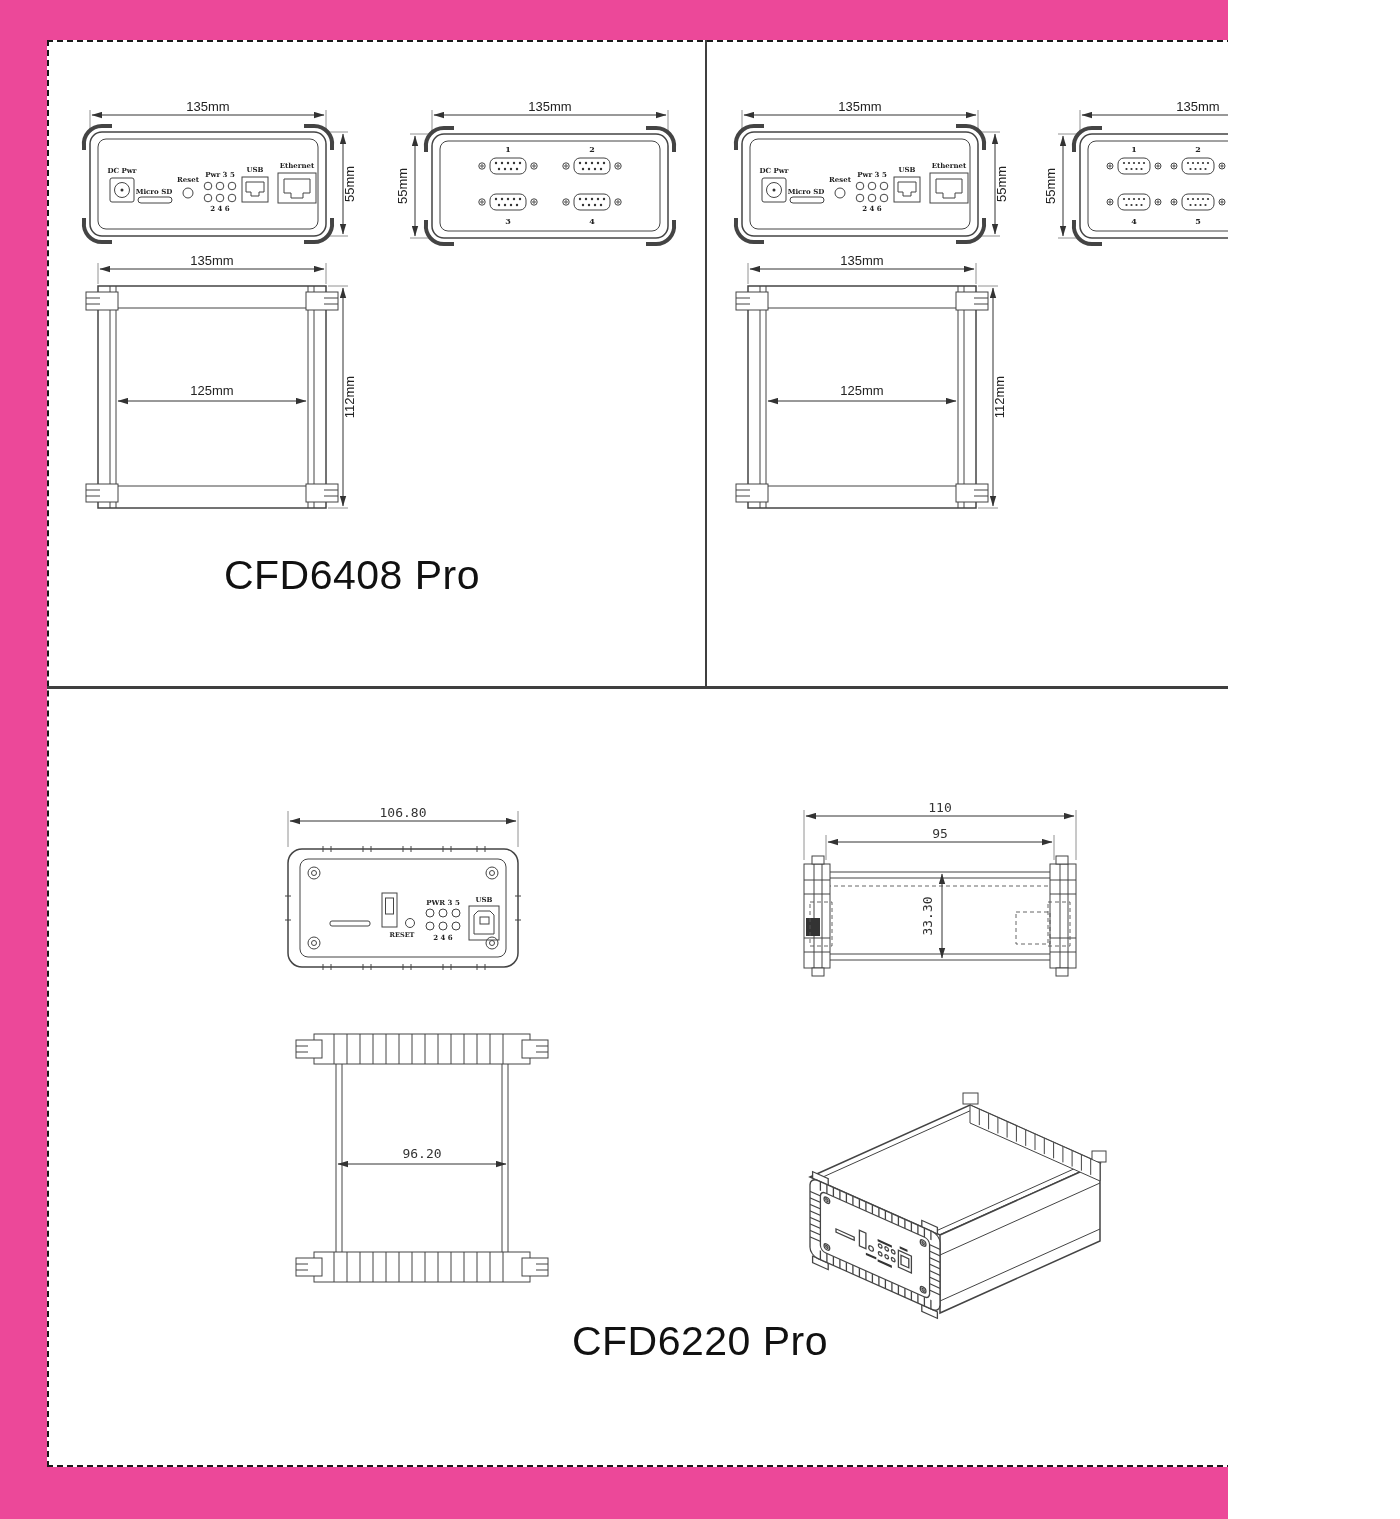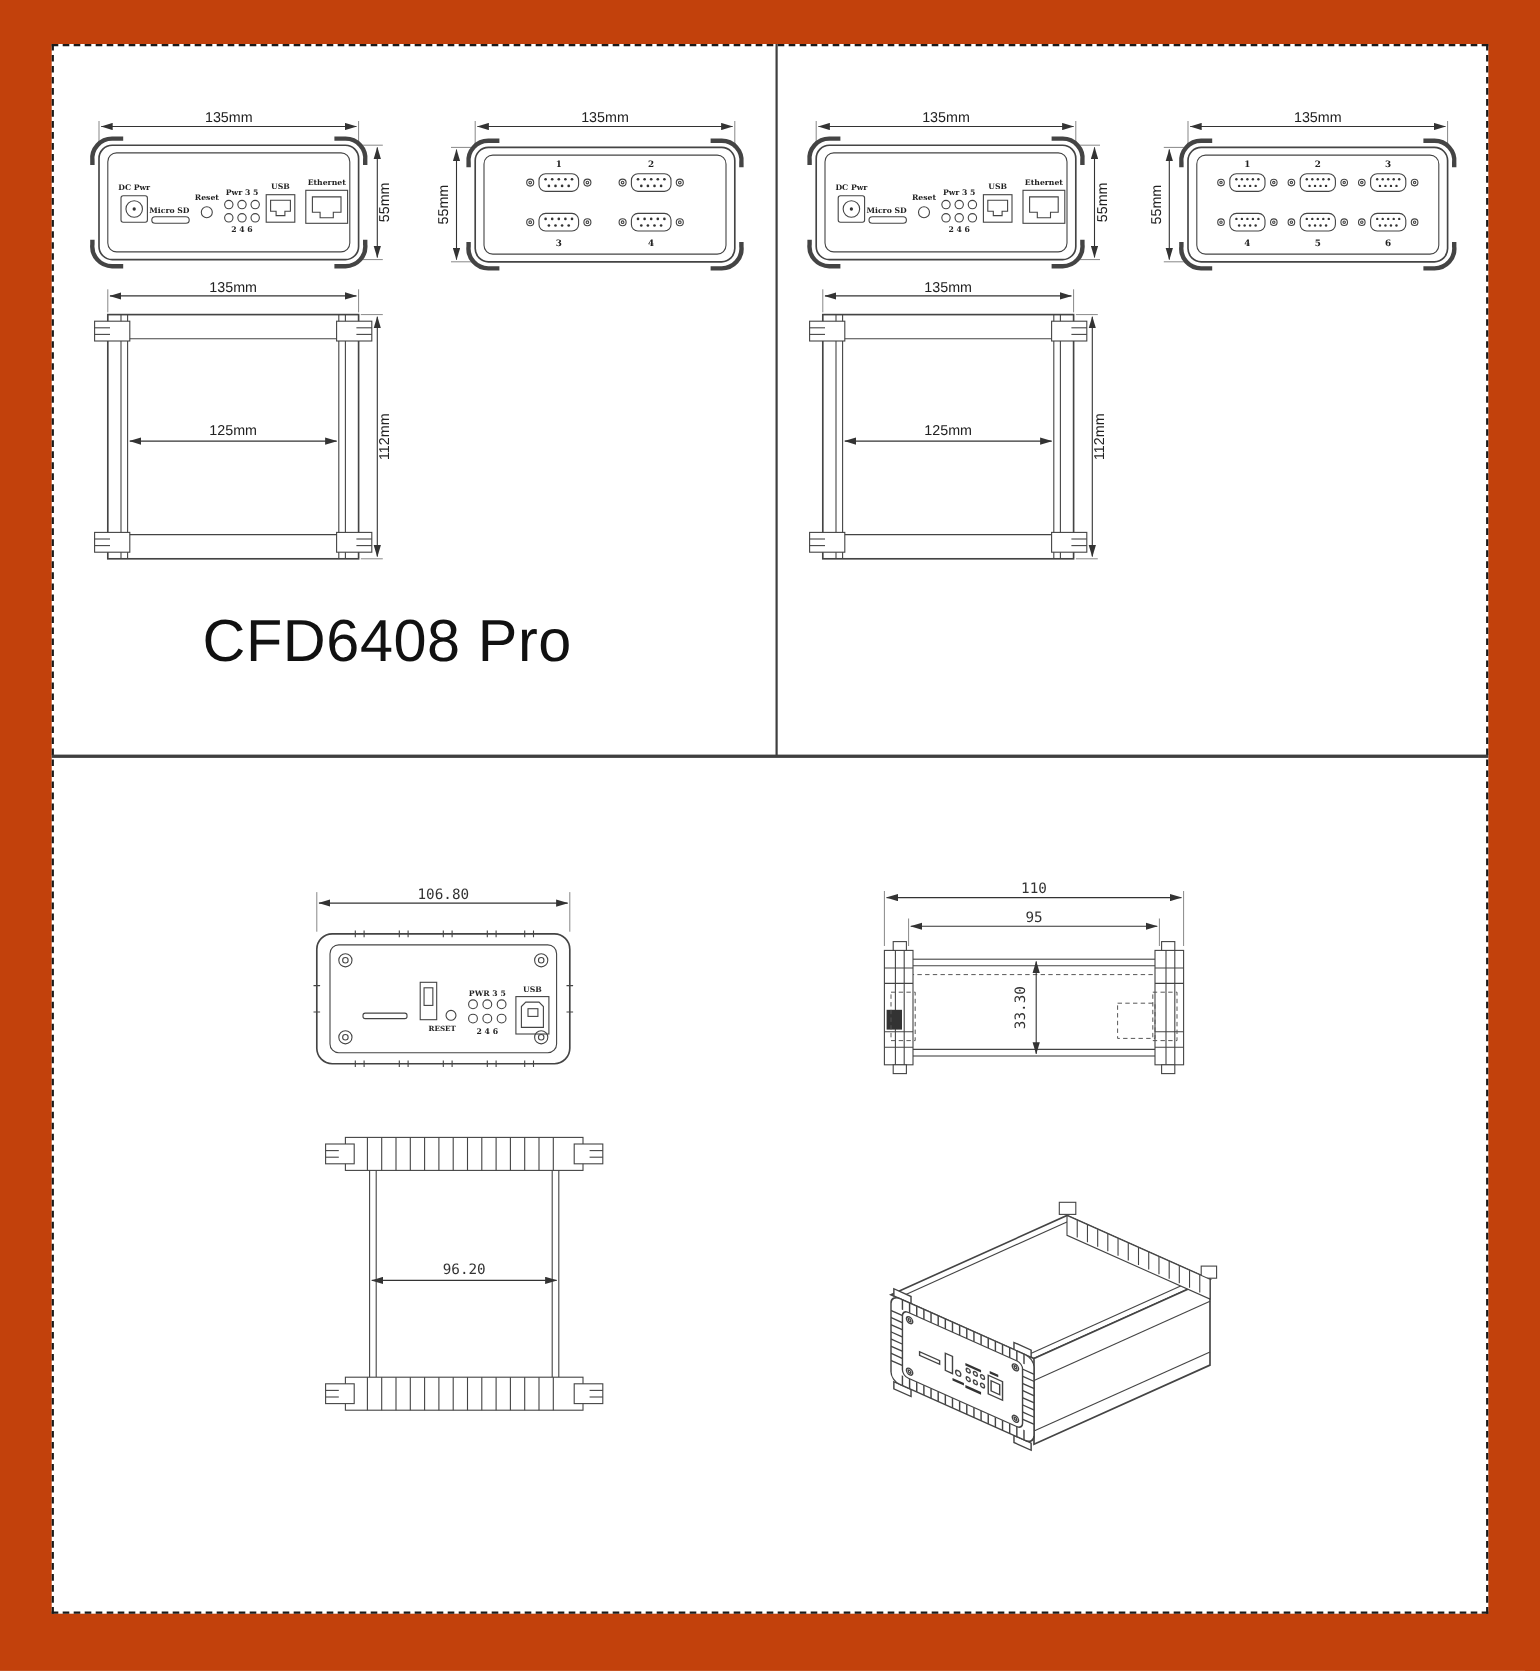--- a/index.html
+++ b/index.html
@@ -1,37 +1,37 @@
 <!DOCTYPE html>
 <html><head>
 <meta charset="utf-8">
 <style>
   html,body{margin:0;padding:0;}
-  .stage{position:relative;width:1400px;height:1519px;background:#c2410c;font-family:"Liberation Sans",sans-serif;overflow:hidden;text-decoration:underline;}
+  .stage{position:relative;width:1228px;height:1519px;background:#ec4899;font-family:"Liberation Sans",sans-serif;overflow:hidden;text-decoration:underline;}
   .sheet{position:absolute;left:47px;top:40px;width:1306px;height:1427px;border:2px dashed #1a1a1a;background:#ffffff;box-sizing:border-box;}
   .vdiv{position:absolute;left:705px;top:40px;width:2px;height:648px;background:#3f3f3f;}
   .hdiv{position:absolute;left:47px;top:686px;width:1306px;height:3px;background:#3f3f3f;}
   svg{position:absolute;overflow:visible;}
   svg *{vector-effect:none;}
   .ln{fill:none;stroke:#444;stroke-width:1;}
   .lnw{fill:#fff;stroke:#444;stroke-width:1;}
   .lnw15{fill:#fff;stroke:#444;stroke-width:1.5;}
   .bump{fill:none;stroke:#444;stroke-width:4;}
   .ext{fill:none;stroke:#777;stroke-width:0.8;}
   .dl{fill:none;stroke:#333;stroke-width:1;}
   .dsh{fill:none;stroke:#555;stroke-width:0.9;stroke-dasharray:4 3;}
   .fd{fill:#333;stroke:none;}
   text{stroke:none;}
   .dim{font-family:"Liberation Sans",sans-serif;font-size:13px;fill:#222;}
   .cad{font-family:"DejaVu Sans Mono",monospace;font-size:13px;fill:#333;}
   .pl{font-family:"DejaVu Serif",serif;font-weight:bold;font-size:7px;fill:#222;}
   .pl6{font-family:"DejaVu Serif",serif;font-weight:bold;font-size:6.5px;fill:#222;}
   .num{font-family:"DejaVu Serif",serif;font-weight:bold;font-size:8px;fill:#222;}
   .mid{text-anchor:middle;}
-  .title{position:absolute;width:550px;text-align:center;font-size:54px;font-weight:500;color:#111;letter-spacing:0.5px;}
+  .title{position:absolute;width:550px;text-align:center;font-size:41px;font-weight:500;color:#111;letter-spacing:0.5px;}
 </style>
 </head>
 <body>
 
 <div class="stage">
 
   <svg width="0" height="0">
     <defs>
       <marker id="arr" viewBox="0 0 10 6" refX="9.5" refY="3" markerWidth="11" markerHeight="7" orient="auto-start-reverse">
         <path d="M0,0 L10,3 L0,6 Z" fill="#333"></path>
@@ -641,14 +641,15 @@
         <circle class="ln" cx="54" cy="35" r="1.4" stroke-width="0.7"></circle>
           <circle class="ln" cx="59" cy="35" r="1.4" stroke-width="0.7"></circle>
           <circle class="ln" cx="64" cy="35" r="1.4" stroke-width="0.7"></circle>
         <rect class="fd" x="69" y="22.5" width="6" height="1.8"></rect>
         <rect class="ln" x="68" y="26" width="10" height="13" stroke-width="0.7"></rect>
         <rect class="ln" x="70" y="29" width="6" height="7" stroke-width="0.7"></rect>
       </g>
     </g>
   </svg>
 
+  <div class="title" style="left:425px;top:1318px">CFD6220 Pro</div>
 
 </div>
 
 </body></html>

